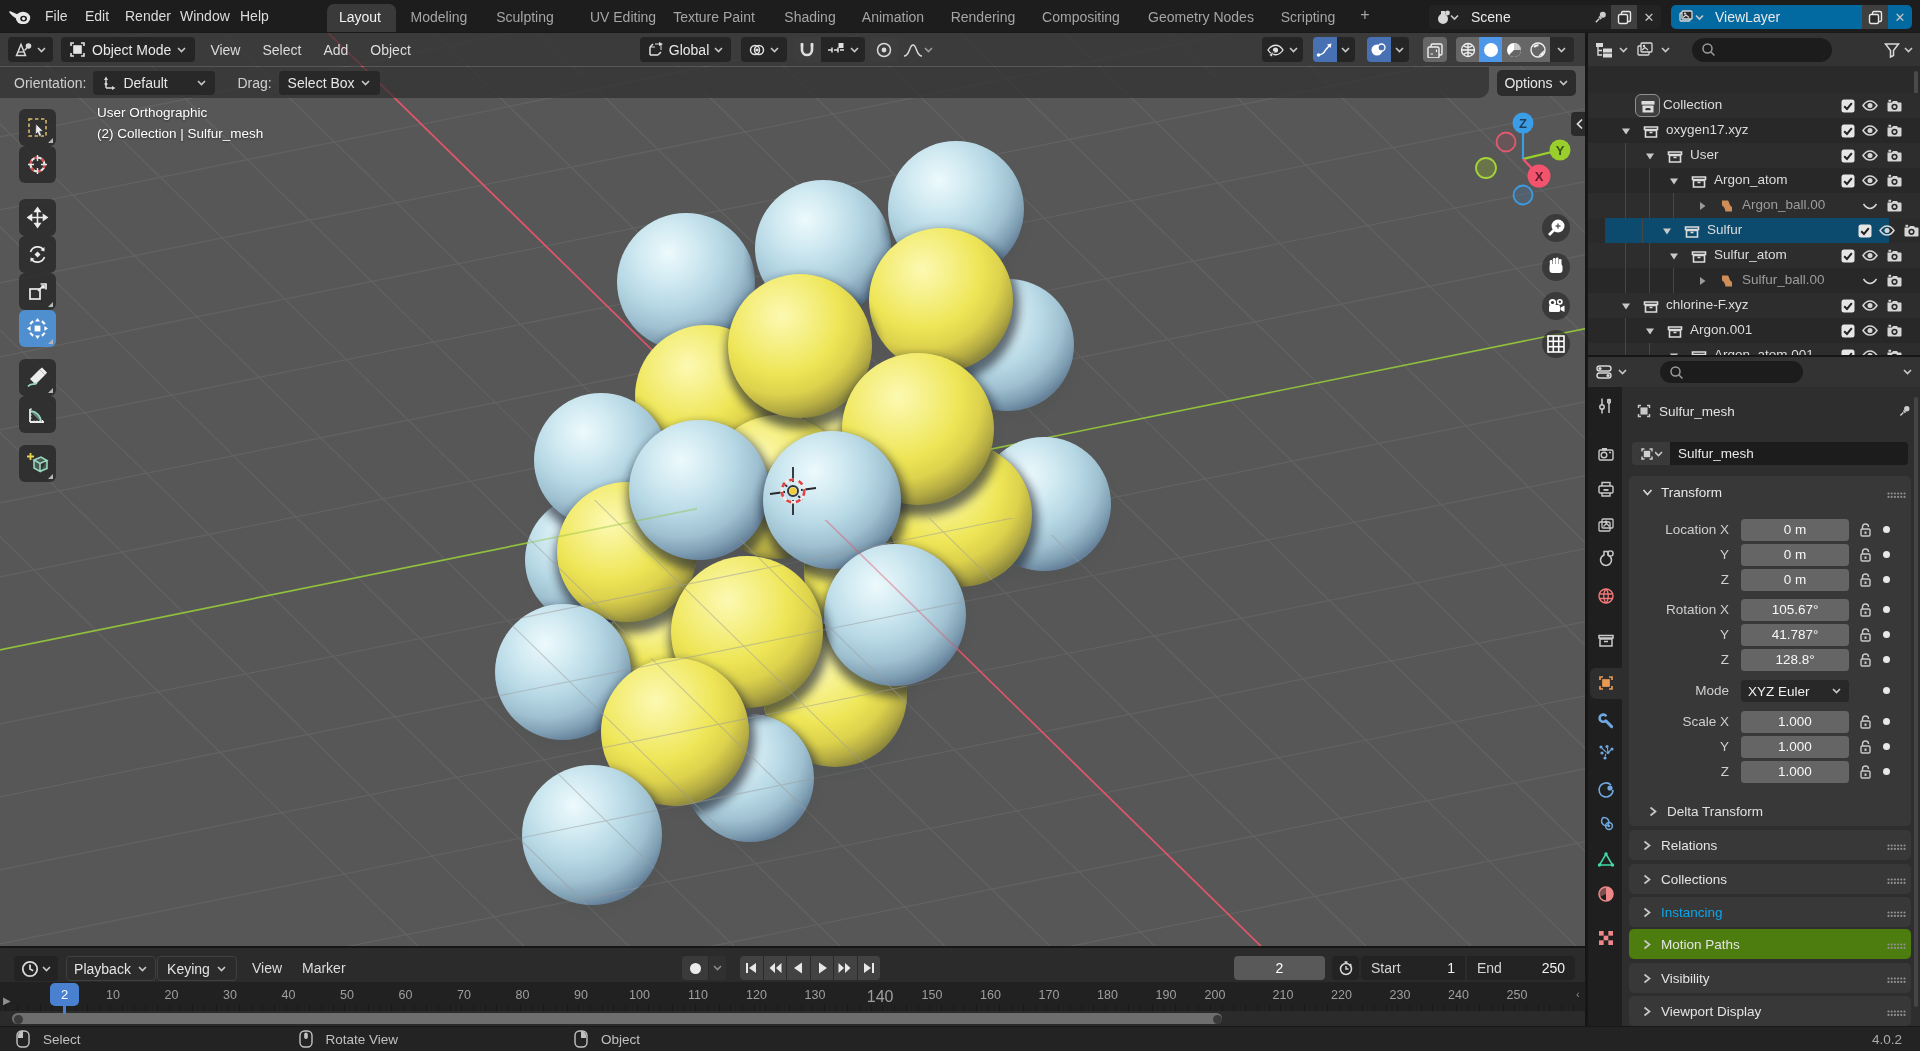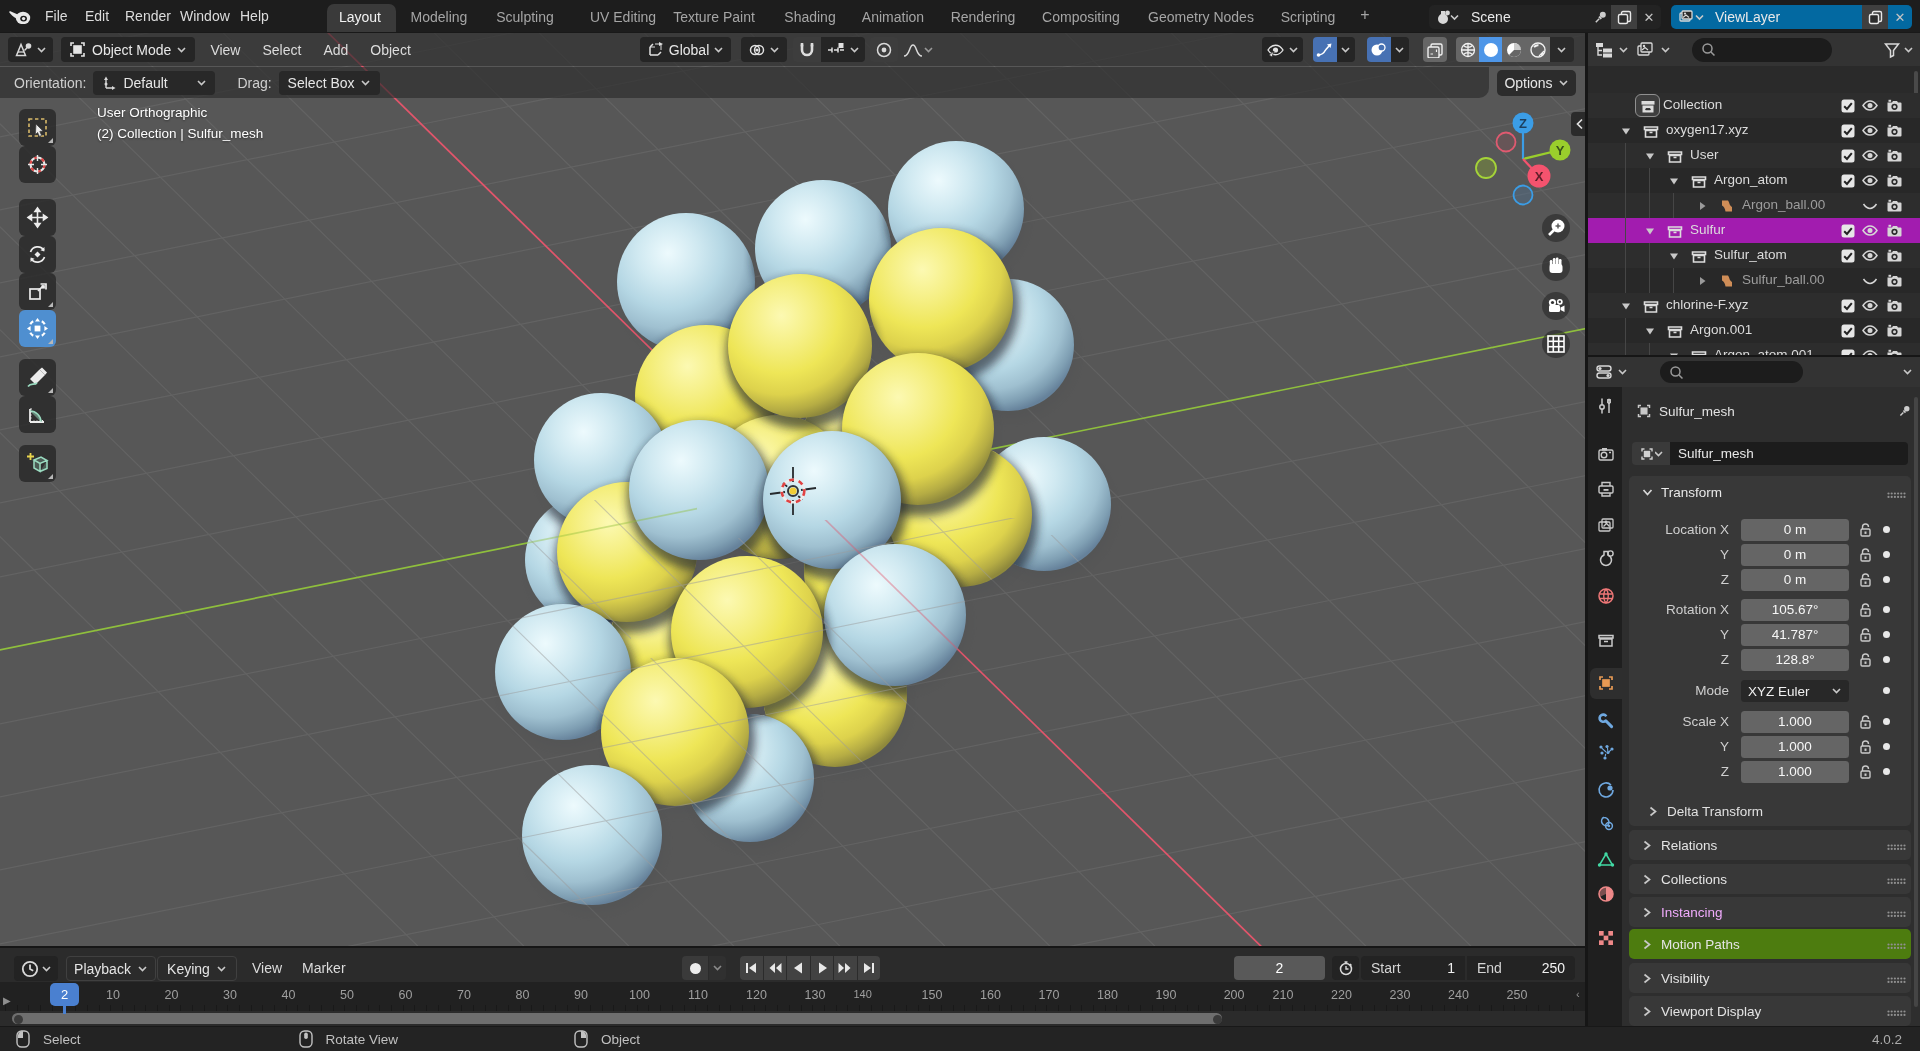--- a/index.html
+++ b/index.html
@@ -1217,21 +1217,21 @@
         <div class="abs" style="left:274px;top:5px"><svg width="16" height="15" viewBox="0 0 16 15" style="">
             <path d="M1.5 6 C3.5 9 5.8 10.4 8 10.4 C10.2 10.4 12.5 9 14.5 6" fill="none" stroke="#d6d6d6" stroke-width="1.5"></path>
           </svg></div>
         <div class="abs" style="left:298px;top:5px"><svg width="16" height="15" viewBox="0 0 16 15" style="">
             <path d="M1.5 4.5 L6 4.5 L7 3 L11 3 L12 4.5 L14.5 4.5 a1 1 0 0 1 1 1 L15.5 12.5 a1 1 0 0 1 -1 1 L2.5 13.5 a1 1 0 0 1 -1-1 Z" fill="#d6d6d6"></path>
             <circle cx="8.5" cy="8.8" r="3.1" fill="#2a2a2a"></circle>
             <circle cx="8.5" cy="8.8" r="1.5" fill="#d6d6d6"></circle>
             <rect x="2.5" y="1.8" width="2.6" height="2" fill="#d6d6d6"></rect>
           </svg></div>
       </div>
-      <div class="abs row" style="left:0;top:150px;width:332px;height:25px;background:#a21caf">
+      <div class="abs row" style="left:17px;top:150px;width:284px;height:25px;background:#0c4a6e">
         <div class="abs" style="left:37px;top:0;width:1px;height:25px;background:#464646"></div>
         <div class="abs" style="left:57px;top:7px"><svg width="10" height="11" viewBox="0 0 10 11" style="">
             <path d="M1 2.5 L9 2.5 L5 8.5 Z" fill="#c8c8c8"></path>
           </svg></div>
         <div class="abs" style="left:79px;top:4.5px"><svg width="16" height="16" viewBox="0 0 16 16" style="">
             <path d="M1.5 4 L14.5 4 L14.5 6.5 L1.5 6.5 Z M2.5 7.5 L13.5 7.5 L13.5 14 L2.5 14 Z M6.5 9.5 L9.5 9.5" stroke="#dcdcdc" stroke-width="1.6" fill="none"></path>
           </svg></div>
         <div class="abs" style="left:102px;top:4px;color:#dcdcdc">Sulfur</div>
         <div class="abs" style="left:253px;top:5.5px"><svg width="14" height="14" viewBox="0 0 14 14" style="">
             <rect x="0.5" y="0.5" width="13" height="13" rx="2.5" fill="#e6e6e6"></rect>
@@ -1680,21 +1680,21 @@
             <circle cx="11.100000000000001" cy="4.9" r="1.1" fill="#909090"></circle>
             <circle cx="14.3" cy="4.9" r="1.1" fill="#909090"></circle>
             <circle cx="17.5" cy="4.9" r="1.1" fill="#909090"></circle>
           </svg></div>
 </div>
       <div class="abs" style="left:41px;top:540px;width:282px;height:30px;background:#383838;border-radius:5px">
  <div class="abs row" style="left:13px;top:8px;gap:9px">
           <svg width="10" height="11" viewBox="0 0 10 11" style="">
             <path d="M2.5 1.5 L7.5 5.5 L2.5 9.5" stroke="#c8c8c8" stroke-width="1.7" fill="none"></path>
           </svg>
-          <span style="color:#f0abfc">Instancing</span>
+          <span style="color:#0ea5e9">Instancing</span>
         </div>
  <div class="abs" style="left:258px;top:9px"><svg width="19" height="7" viewBox="0 0 19 7" style="">
             <circle cx="1.5" cy="1.5" r="1.1" fill="#909090"></circle>
             <circle cx="4.7" cy="1.5" r="1.1" fill="#909090"></circle>
             <circle cx="7.9" cy="1.5" r="1.1" fill="#909090"></circle>
             <circle cx="11.100000000000001" cy="1.5" r="1.1" fill="#909090"></circle>
             <circle cx="14.3" cy="1.5" r="1.1" fill="#909090"></circle>
             <circle cx="17.5" cy="1.5" r="1.1" fill="#909090"></circle>
             <circle cx="1.5" cy="4.9" r="1.1" fill="#909090"></circle>
             <circle cx="4.7" cy="4.9" r="1.1" fill="#909090"></circle>
@@ -1857,27 +1857,27 @@
         <div class="abs" style="left:268.5px;top:6px;width:40px;text-align:center;color:#9f9f9f;font-size:12.5px">40</div>
         <div class="abs" style="left:327.0px;top:6px;width:40px;text-align:center;color:#9f9f9f;font-size:12.5px">50</div>
         <div class="abs" style="left:385.5px;top:6px;width:40px;text-align:center;color:#9f9f9f;font-size:12.5px">60</div>
         <div class="abs" style="left:444.0px;top:6px;width:40px;text-align:center;color:#9f9f9f;font-size:12.5px">70</div>
         <div class="abs" style="left:502.5px;top:6px;width:40px;text-align:center;color:#9f9f9f;font-size:12.5px">80</div>
         <div class="abs" style="left:561.0px;top:6px;width:40px;text-align:center;color:#9f9f9f;font-size:12.5px">90</div>
         <div class="abs" style="left:619.5px;top:6px;width:40px;text-align:center;color:#9f9f9f;font-size:12.5px">100</div>
         <div class="abs" style="left:678.0px;top:6px;width:40px;text-align:center;color:#9f9f9f;font-size:12.5px">110</div>
         <div class="abs" style="left:736.5px;top:6px;width:40px;text-align:center;color:#9f9f9f;font-size:12.5px">120</div>
         <div class="abs" style="left:795.0px;top:6px;width:40px;text-align:center;color:#9f9f9f;font-size:12.5px">130</div>
-        <div class="abs" style="left:853.5px;top:6px;width:40px;text-align:left;color:#9f9f9f;font-size:11px">140</div>
+        <div class="abs" style="left:853.5px;top:6px;width:40px;text-align:right;color:#9f9f9f;font-size:16px">140</div>
         <div class="abs" style="left:912.0px;top:6px;width:40px;text-align:center;color:#9f9f9f;font-size:12.5px">150</div>
         <div class="abs" style="left:970.5px;top:6px;width:40px;text-align:center;color:#9f9f9f;font-size:12.5px">160</div>
         <div class="abs" style="left:1029.0px;top:6px;width:40px;text-align:center;color:#9f9f9f;font-size:12.5px">170</div>
         <div class="abs" style="left:1087.5px;top:6px;width:40px;text-align:center;color:#9f9f9f;font-size:12.5px">180</div>
         <div class="abs" style="left:1146.0px;top:6px;width:40px;text-align:center;color:#9f9f9f;font-size:12.5px">190</div>
-        <div class="abs" style="left:1204.5px;top:6px;width:40px;text-align:right;color:#9f9f9f;font-size:12.5px">200</div>
+        <div class="abs" style="left:1204.5px;top:6px;width:40px;text-align:left;color:#9f9f9f;font-size:12.5px">200</div>
         <div class="abs" style="left:1263.0px;top:6px;width:40px;text-align:center;color:#9f9f9f;font-size:12.5px">210</div>
         <div class="abs" style="left:1321.5px;top:6px;width:40px;text-align:center;color:#9f9f9f;font-size:12.5px">220</div>
         <div class="abs" style="left:1380.0px;top:6px;width:40px;text-align:center;color:#9f9f9f;font-size:12.5px">230</div>
         <div class="abs" style="left:1438.5px;top:6px;width:40px;text-align:center;color:#9f9f9f;font-size:12.5px">240</div>
         <div class="abs" style="left:1497.0px;top:6px;width:40px;text-align:center;color:#9f9f9f;font-size:12.5px">250</div>
  <div class="abs" style="left:50px;top:1px;width:29px;height:23px;background:#4a80d0;border-radius:5px;color:#fff;font-size:13px;text-align:center;line-height:23px">2</div>
  <div class="abs" style="left:63px;top:24px;width:2.5px;height:5px;background:#4a80d0"></div>
  <div class="abs" style="left:3px;top:13px;color:#8f8f8f;font-size:10px">▶</div>
  </div>
  <div class="abs" style="left:0;top:63px;width:1588px;height:16px;background:#2b2b2b">

